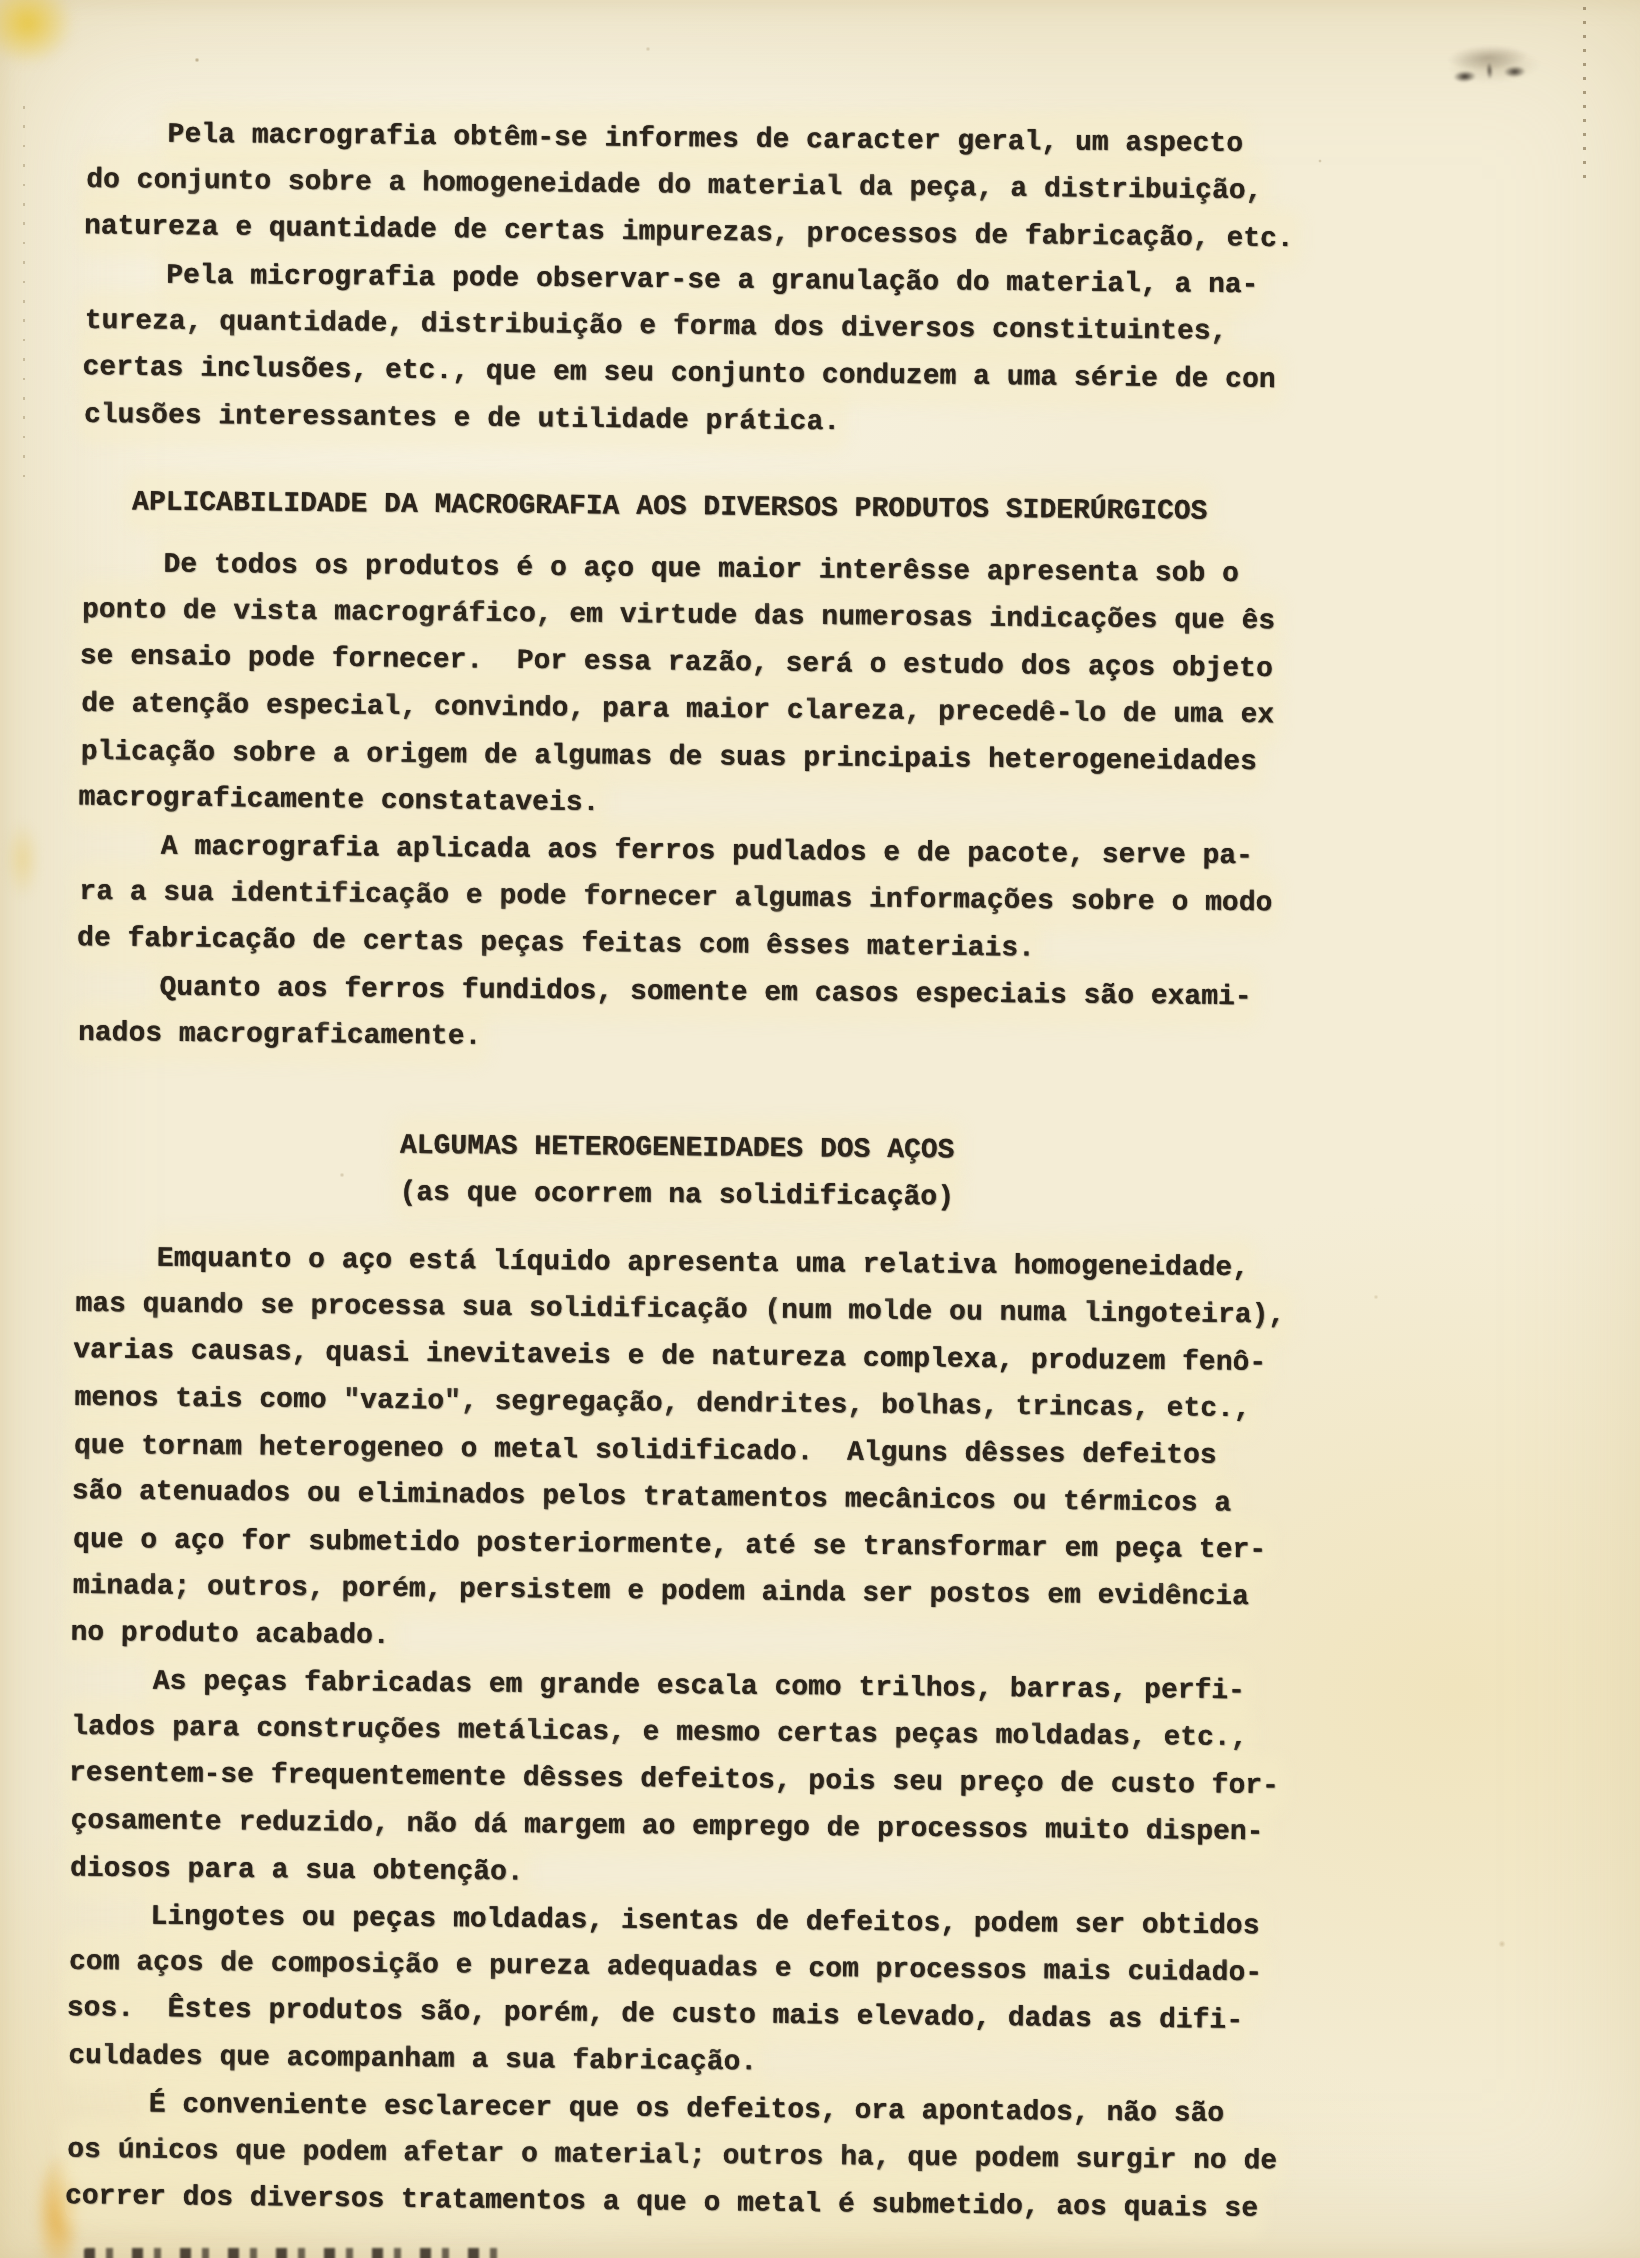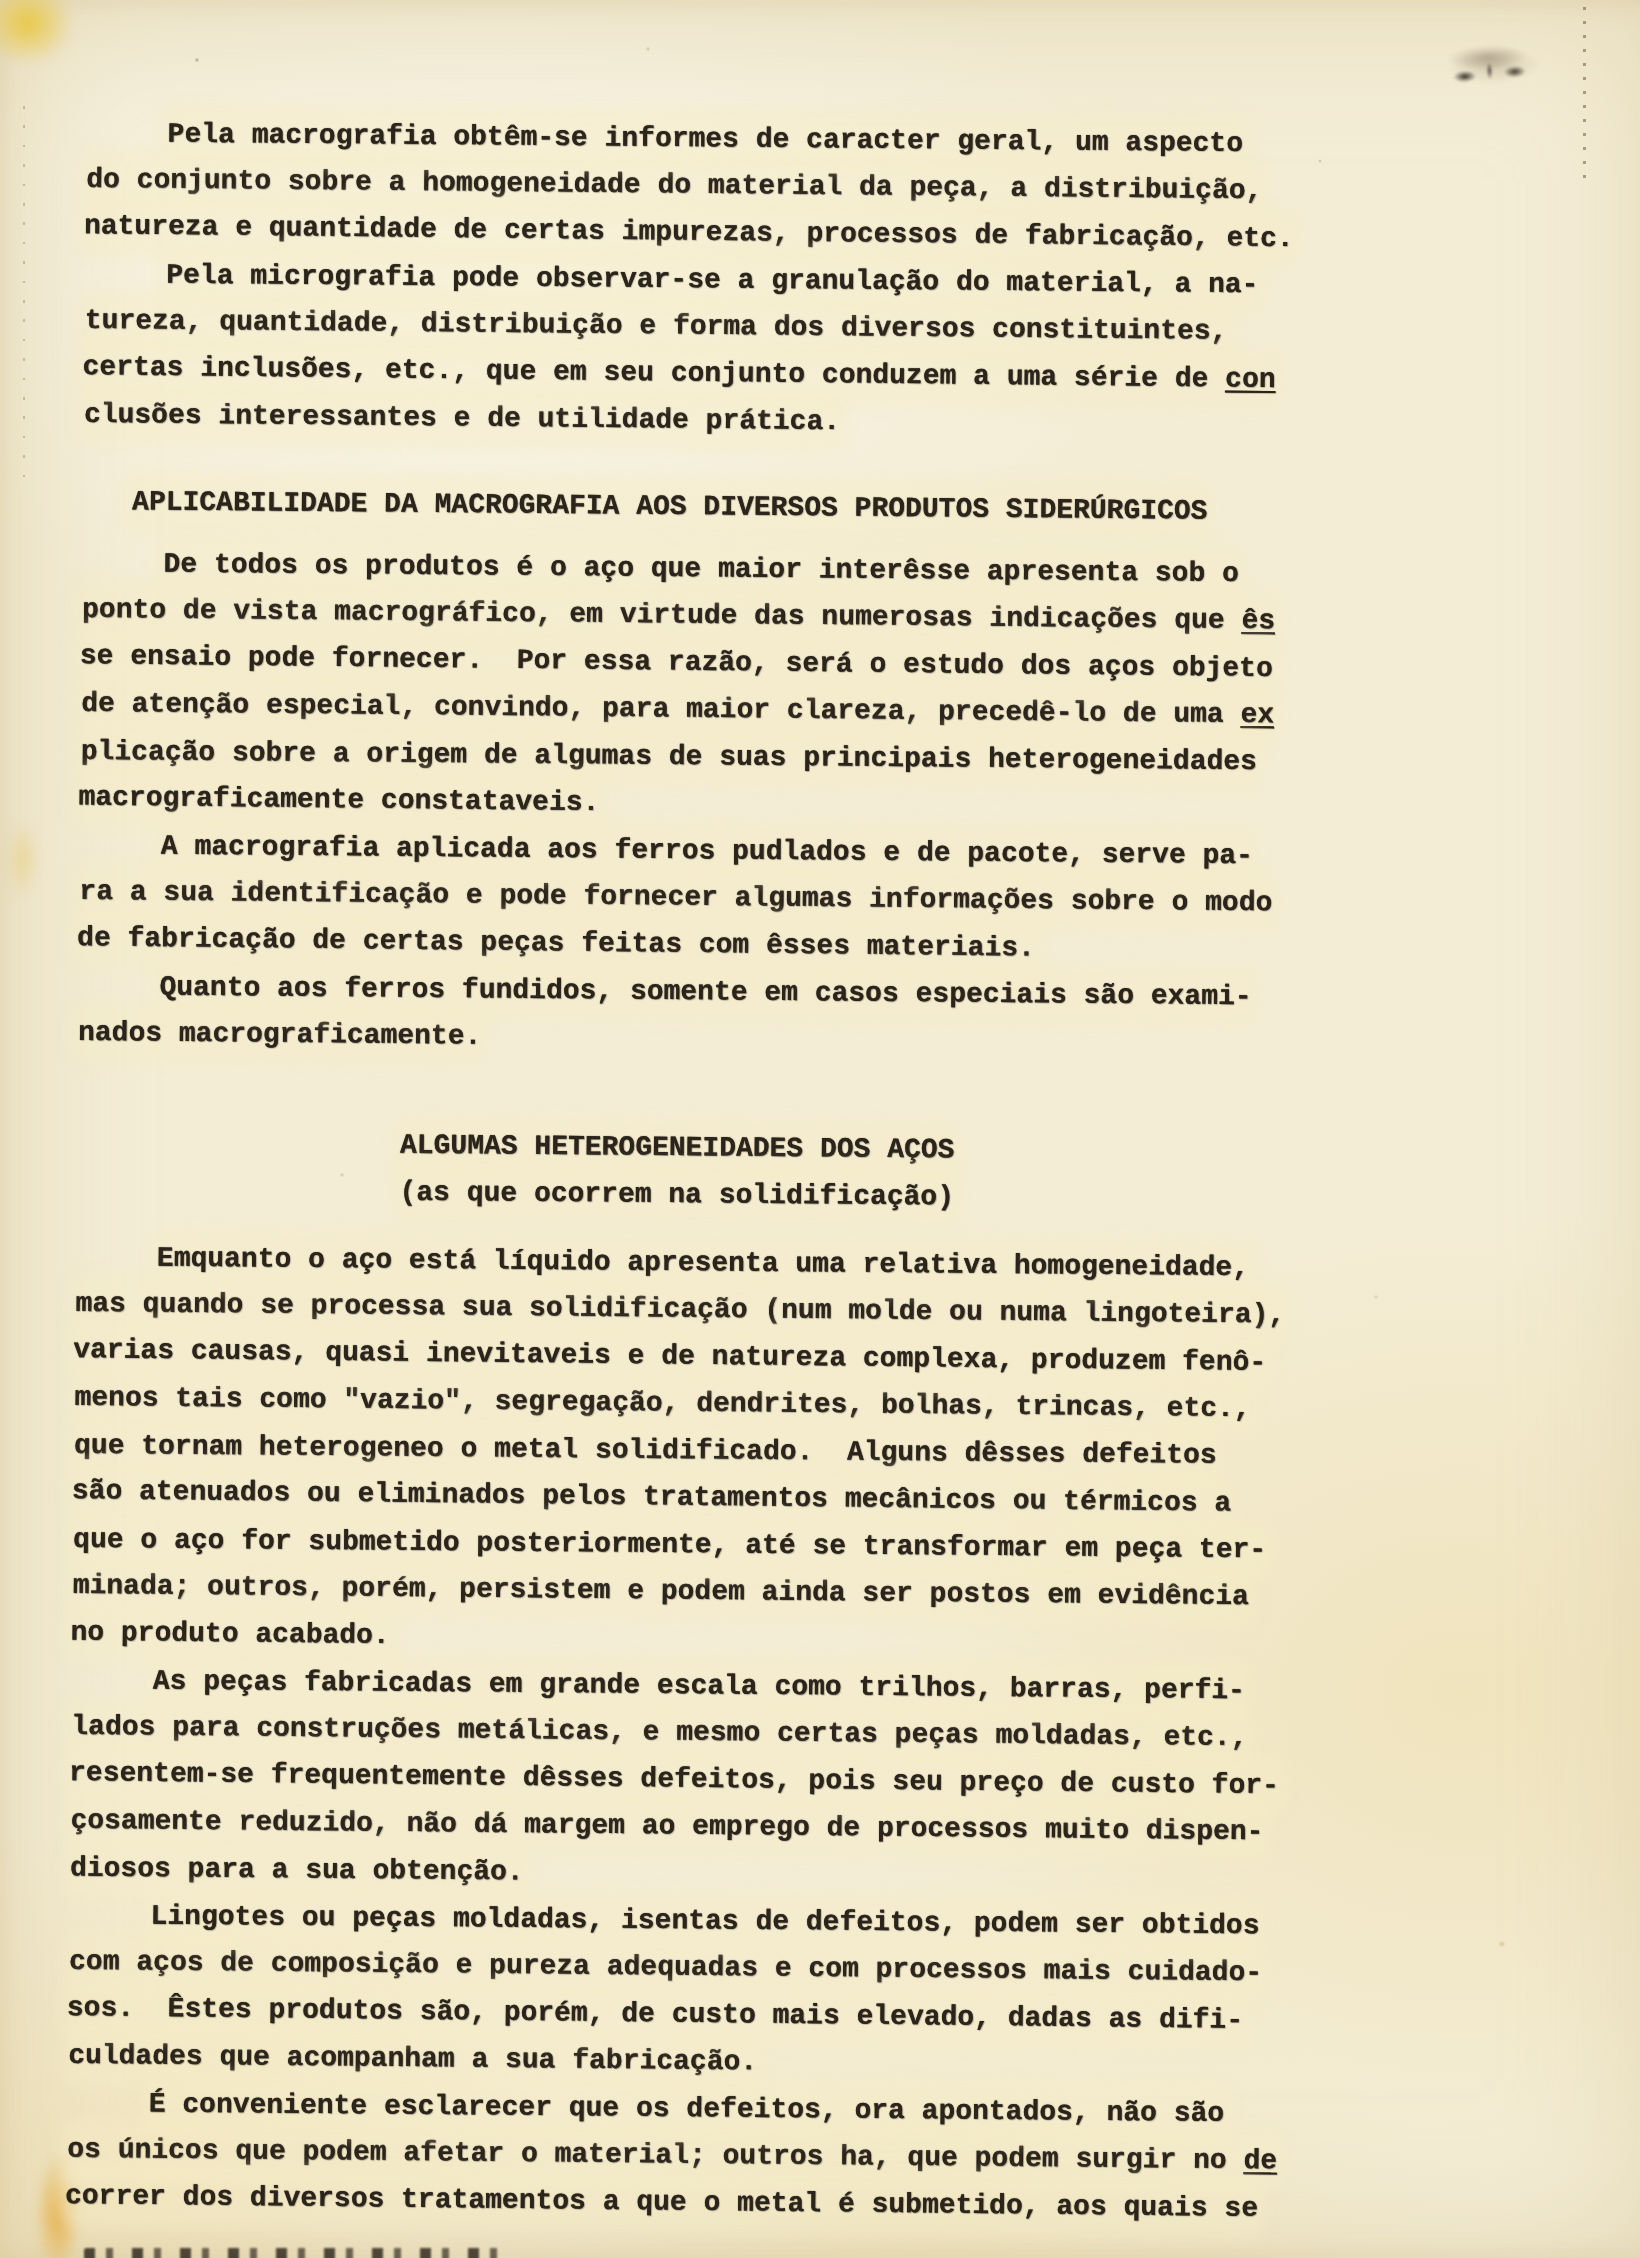--- a/index.html
+++ b/index.html
@@ -106,21 +106,20 @@
   }
   .block .line:nth-of-type(odd)  { transform: translateY(0.5px) rotate(-0.05deg); }
   .block .line:nth-of-type(3n)   { transform: translateX(-1.8px) rotate(0.07deg); }
   .indent { margin-left: 81px; }
   .b-h1 { margin: 39px 0 15px 49px; }
   .b-h2 { margin-top: 62px; }
   .b-h2sub { margin-bottom: 21px; }
   .align-center .line { margin-left: auto; margin-right: auto; }
   .align-center { width: 1200px; }
   .u {
-    text-decoration: underline;
     text-underline-offset: 4.4px;
     text-decoration-thickness: 2.2px;
   }
 </style>
 </head>
 <body>
 
 <div class="paper">
   <div class="stain stain-tl"></div>
   <div class="stain stain-bl"></div>

